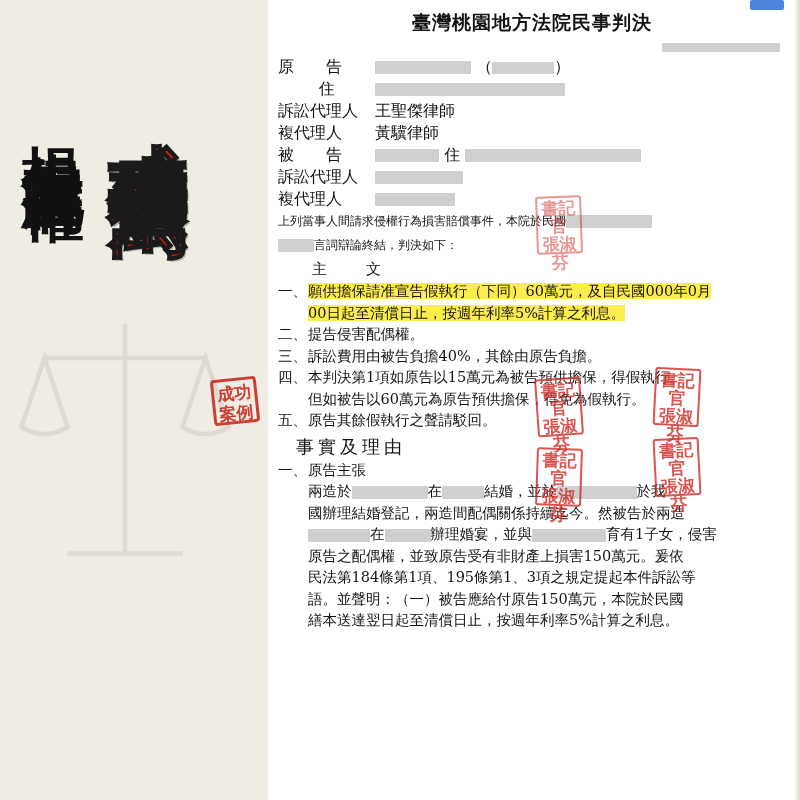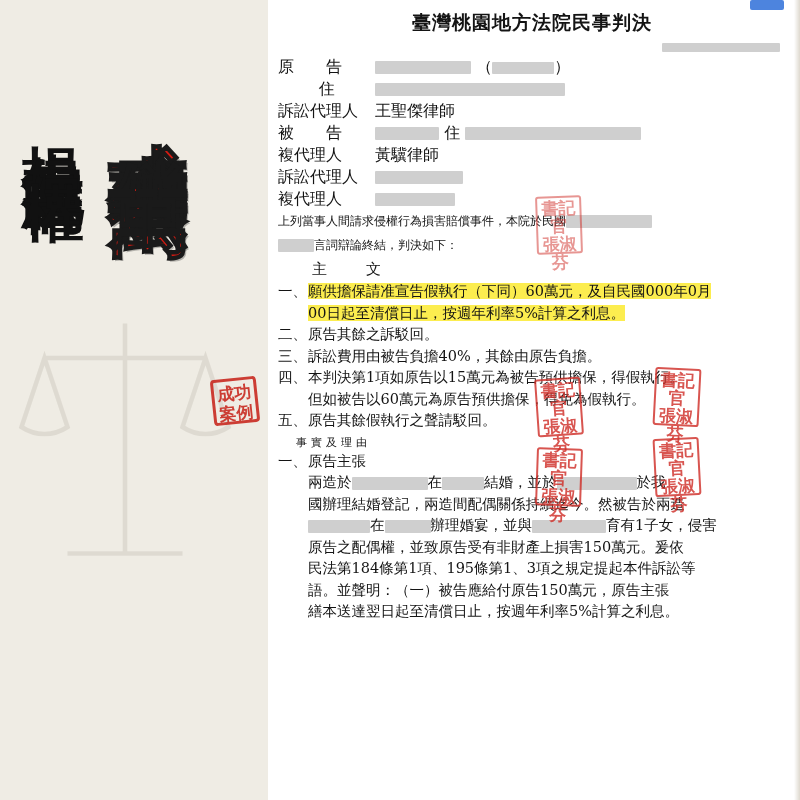--- a/index.html
+++ b/index.html
@@ -148,21 +148,21 @@
     width: 30px;
   }
   .hang .txt { flex: 1 1 auto; }
   .center-head {
     text-align: left;
     font-size: 15px;
     letter-spacing: 12px;
     margin: 4px 0 2px 34px;
   }
   .subhead {
-    font-size: 11px;
+    font-size: 18px;
     margin: 3px 0 1px 18px;
     letter-spacing: 4px;
   }
   .hl {
     background: #fced4f;
   }
   
   .seal {
     position: absolute;
     width: 46px;
@@ -250,32 +250,32 @@
         <span class="lbl">&nbsp;&nbsp;&nbsp;&nbsp;&nbsp;&nbsp;&nbsp;&nbsp;住</span>
         <span class="redact" style="width:190px;height:13px;"></span>
       </div>
 
       <div class="line">
         <span class="lbl">訴訟代理人</span>
         <span>王聖傑律師</span>
       </div>
 
       <div class="line">
+        <span class="lbl">複代理人</span>
+        <span>黃驥律師</span>
+      </div>
+
+      <div class="line">
         <span class="lbl">被　　告</span>
         <span class="redact" style="width:64px;height:13px;"></span>
         <span>住</span>
         <span class="redact" style="width:176px;height:13px;"></span>
       </div>
 
       <div class="line">
-        <span class="lbl">複代理人</span>
-        <span>黃驥律師</span>
-      </div>
-
-      <div class="line">
         <span class="lbl">訴訟代理人</span>
         <span class="redact" style="width:88px;height:13px;"></span>
       </div>
 
       <div class="line">
         <span class="lbl">複代理人</span>
         <span class="redact" style="width:80px;height:13px;"></span>
       </div>
 
       <div class="para">
@@ -295,21 +295,21 @@
       </div>
       <div class="hang">
         <span class="num"></span>
         <span class="txt">
           <span class="hl">00日起至清償日止，按週年利率5%計算之利息。</span>
         </span>
       </div>
 
       <div class="hang">
         <span class="num">二、</span>
-        <span class="txt">原告其餘之訴駁回。</span>
+        <span class="txt">提告侵害配偶權。</span>
       </div>
       <div class="hang">
         <span class="num">三、</span>
         <span class="txt">訴訟費用由被告負擔40%，其餘由原告負擔。</span>
       </div>
       <div class="hang">
         <span class="num">四、</span>
         <span class="txt">本判決第1項如原告以15萬元為被告預供擔保，得假執行。</span>
       </div>
       <div class="hang">
@@ -347,21 +347,21 @@
       <div class="hang">
         <span class="num"></span>
         <span class="txt">原告之配偶權，並致原告受有非財產上損害150萬元。爰依</span>
       </div>
       <div class="hang">
         <span class="num"></span>
         <span class="txt">民法第184條第1項、195條第1、3項之規定提起本件訴訟等</span>
       </div>
       <div class="hang">
         <span class="num"></span>
-        <span class="txt">語。並聲明：（一）被告應給付原告150萬元，原告主張</span>
+        <span class="txt">語。並聲明：（一）被告應給付原告150萬元，本院於民國</span>
       </div>
       <div class="hang">
         <span class="num"></span>
         <span class="txt">繕本送達翌日起至清償日止，按週年利率5%計算之利息。</span>
       </div>
 
 
     </div>
 
     <div class="seal s5">

